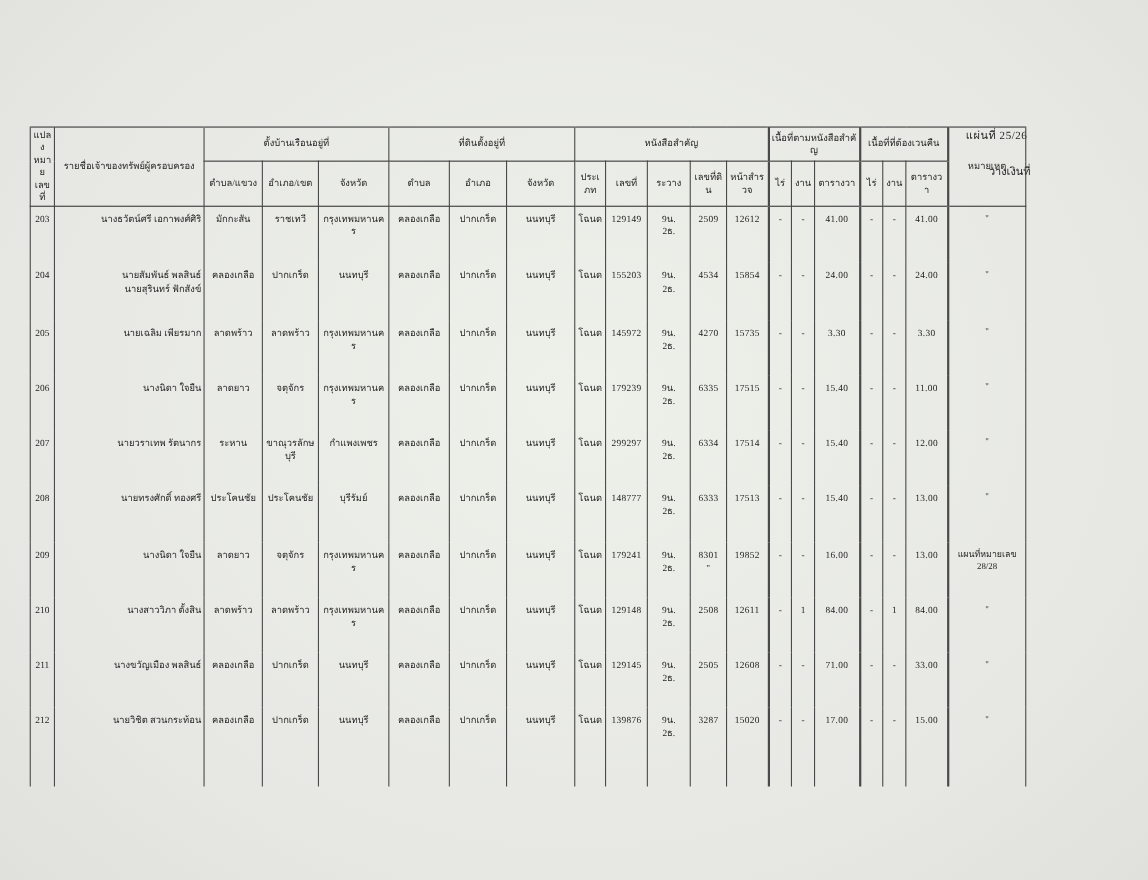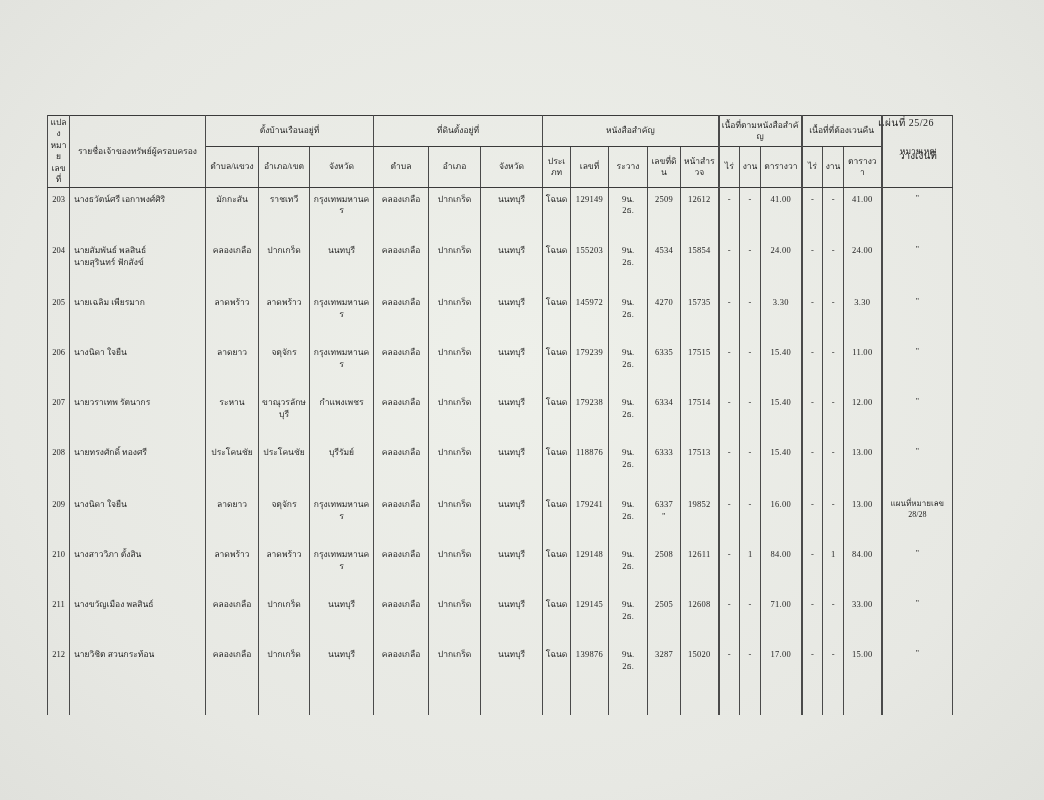--- a/index.html
+++ b/index.html
@@ -11,30 +11,30 @@
   }
   .page{position:absolute;inset:0;background:
     radial-gradient(ellipse at 50% 45%, #eef0ea 0%, #e7e8e3 70%, #e0e1dc 100%);}
   .sheet-label{position:absolute;top:97px;left:878px;font-size:10px;letter-spacing:.5px;margin-top:18px;}
   .deposit-label{position:absolute;top:148px;left:899px;font-size:10px;}
   table.doc{
     position:absolute;left:27px;top:115px;width:905px;
     border-collapse:collapse;table-layout:fixed;
     font-size:8.5px;line-height:1.35;
   }
-  table.doc{border:1.6px solid #3a3a3a;border-bottom:none;margin-left:20px;}
+  table.doc{border:1.6px solid #3a3a3a;border-bottom:none;}
   th,td{border-left:1px solid #4a4a4a;border-right:1px solid #4a4a4a;
     padding:1px 2px;text-align:center;vertical-align:middle;
     overflow:hidden;word-break:break-all;}
   thead th{border-bottom:1.4px solid #3a3a3a;font-weight:normal;}
   thead tr.grp th{border-bottom:1px solid #3a3a3a;height:24px;}
   thead tr.sub th{height:32px;}
   th.span2{border-bottom:1.4px solid #3a3a3a;}
   tbody td{border-top:none;border-bottom:none;vertical-align:top;padding-top:6px;}
-  td.owner{text-align:left;padding-left:4px;}
+  td.owner{text-align:right;padding-left:4px;}
   .pre{white-space:pre-line;}
   .g2l{border-left-width:2px !important;}
   .g2r{border-right-width:2px !important;}
   .num{letter-spacing:.3px;}
   .remark-cell{font-size:8px;}
 </style>
 </head>
 <body>
 
 <div class="page">
@@ -195,21 +195,21 @@
         <tr style="height: 50px;">
       <td>207</td>
       <td class="owner pre">นายวราเทพ รัตนากร</td>
       <td>ระหาน</td>
       <td>ขาณุวรลักษบุรี</td>
       <td>กำแพงเพชร</td>
       <td>คลองเกลือ</td>
       <td>ปากเกร็ด</td>
       <td>นนทบุรี</td>
       <td>โฉนด</td>
-      <td class="num">179238</td>
+      <td class="num">299297</td>
       <td class="pre">9น.
 2ธ.</td>
       <td class="num pre">6334</td>
       <td class="num">17514</td>
       <td class="g2l">-</td>
       <td>-</td>
       <td class="num">15.40</td>
       <td class="g2l">-</td>
       <td>-</td>
       <td class="num g2r">12.00</td>
@@ -218,21 +218,21 @@
         <tr style="height: 52px;">
       <td>208</td>
       <td class="owner pre">นายทรงศักดิ์ ทองศรี</td>
       <td>ประโคนชัย</td>
       <td>ประโคนชัย</td>
       <td>บุรีรัมย์</td>
       <td>คลองเกลือ</td>
       <td>ปากเกร็ด</td>
       <td>นนทบุรี</td>
       <td>โฉนด</td>
-      <td class="num">118876</td>
+      <td class="num">148777</td>
       <td class="pre">9น.
 2ธ.</td>
       <td class="num pre">6333</td>
       <td class="num">17513</td>
       <td class="g2l">-</td>
       <td>-</td>
       <td class="num">15.40</td>
       <td class="g2l">-</td>
       <td>-</td>
       <td class="num g2r">13.00</td>
@@ -244,21 +244,21 @@
       <td>ลาดยาว</td>
       <td>จตุจักร</td>
       <td>กรุงเทพมหานคร</td>
       <td>คลองเกลือ</td>
       <td>ปากเกร็ด</td>
       <td>นนทบุรี</td>
       <td>โฉนด</td>
       <td class="num">179241</td>
       <td class="pre">9น.
 2ธ.</td>
-      <td class="num pre">6337
+      <td class="num pre">8301
 "</td>
       <td class="num">19852</td>
       <td class="g2l">-</td>
       <td>-</td>
       <td class="num">16.00</td>
       <td class="g2l">-</td>
       <td>-</td>
       <td class="num g2r">13.00</td>
       <td class="remark-cell pre">แผนที่หมายเลข
 28/28</td>

